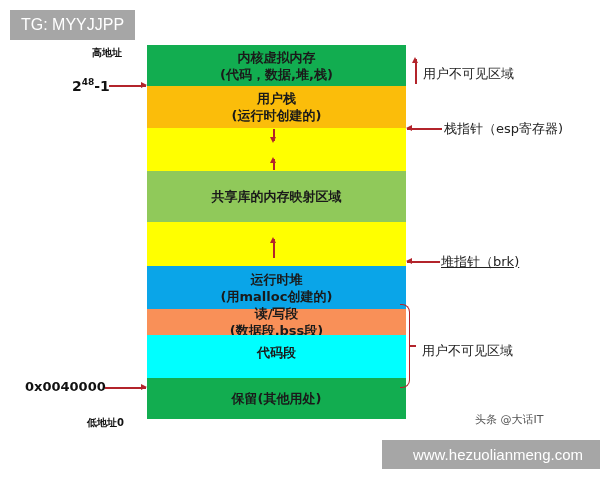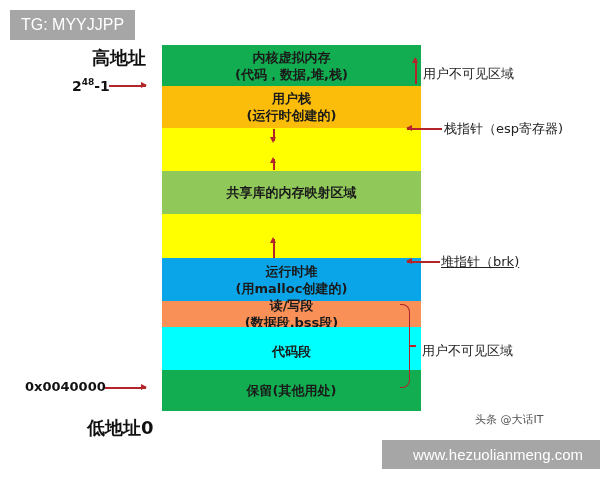--- a/index.html
+++ b/index.html
@@ -15,30 +15,30 @@
       text-align: center; font-family: "Liberation Sans", sans-serif;
     }
     .wm-bottom {
       position: absolute; left: 382px; top: 440px; width: 232px; height: 29px;
       background: #a6a6a6; color: #fff; font-size: 15px; line-height: 29px;
       text-align: center; font-family: "Liberation Sans", sans-serif;
     }
     .credit {
       position: absolute; left: 475px; top: 412px; font-size: 11px; color: #555;
     }
-    .stack { position: absolute; left: 162px; top: 45px; width: 259px; }
+    .stack { position: absolute; left: 147px; top: 45px; width: 259px; }
     .band {
       position: relative; width: 100%;
       display: flex; flex-direction: column; align-items: center; justify-content: center;
       font-weight: bold; font-size: 13px; line-height: 17px; color: #1a1a1a;
       text-align: center;
     }
     .band span { display: block; }
     .lbl-left {
-      position: absolute; font-weight: bold; font-size: 18px; color: #111; text-align: right;
+      position: absolute; font-weight: bold; font-size: 10px; color: #111; text-align: right;
     }
     .lbl-right { position: absolute; font-size: 13px; color: #222; }
     .h-arrow { position: absolute; height: 1.5px; background: #b3242b; }
     .h-arrow.to-right::after {
       content: ""; position: absolute; right: -1px; top: -3px;
       border-left: 6px solid #b3242b; border-top: 3.5px solid transparent; border-bottom: 3.5px solid transparent;
     }
     .h-arrow.to-left::before {
       content: ""; position: absolute; left: -1px; top: -3px;
       border-right: 6px solid #b3242b; border-top: 3.5px solid transparent; border-bottom: 3.5px solid transparent;
@@ -67,34 +67,34 @@
 <div class="stack">
   <div class="band" style="height:41px;background:#12ad50;">
     <span>内核虚拟内存</span>
     <span>(代码，数据,堆,栈)</span>
   </div>
   <div class="band" style="height:42px;background:#fbbd0a;">
     <span>用户栈</span>
     <span>(运行时创建的)</span>
   </div>
   <div class="band" style="height:43px;background:#ffff00;"></div>
-  <div class="band" style="height:43px;background:#90c95a;">
+  <div class="band" style="height:51px;background:#90c95a;">
     <span>共享库的内存映射区域</span>
   </div>
   <div class="band" style="height:44px;background:#ffff00;"></div>
   <div class="band" style="height:43px;background:#0aa5e8;">
     <span>运行时堆</span>
     <span>(用malloc创建的)</span>
   </div>
   <div class="band" style="height:26px;background:#f99058;">
     <span>读/写段</span>
     <span>(数据段,bss段)</span>
   </div>
   <div class="band" style="height:43px;background:#00ffff;justify-content:flex-start;padding-top:0;">
-    <span style="margin-top:16px;">代码段</span>
+    <span style="margin-top:9px;">代码段</span>
   </div>
   <div class="band" style="height:41px;background:#12ad50;">
     <span>保留(其他用处)</span>
   </div>
 </div>
 
 <div class="v-arrow down" style="left:273px;top:129px;height:12px;"></div>
 <div class="v-arrow up" style="left:273px;top:159px;height:11px;"></div>
 <div class="v-arrow up" style="left:273px;top:239px;height:19px;"></div>
 

